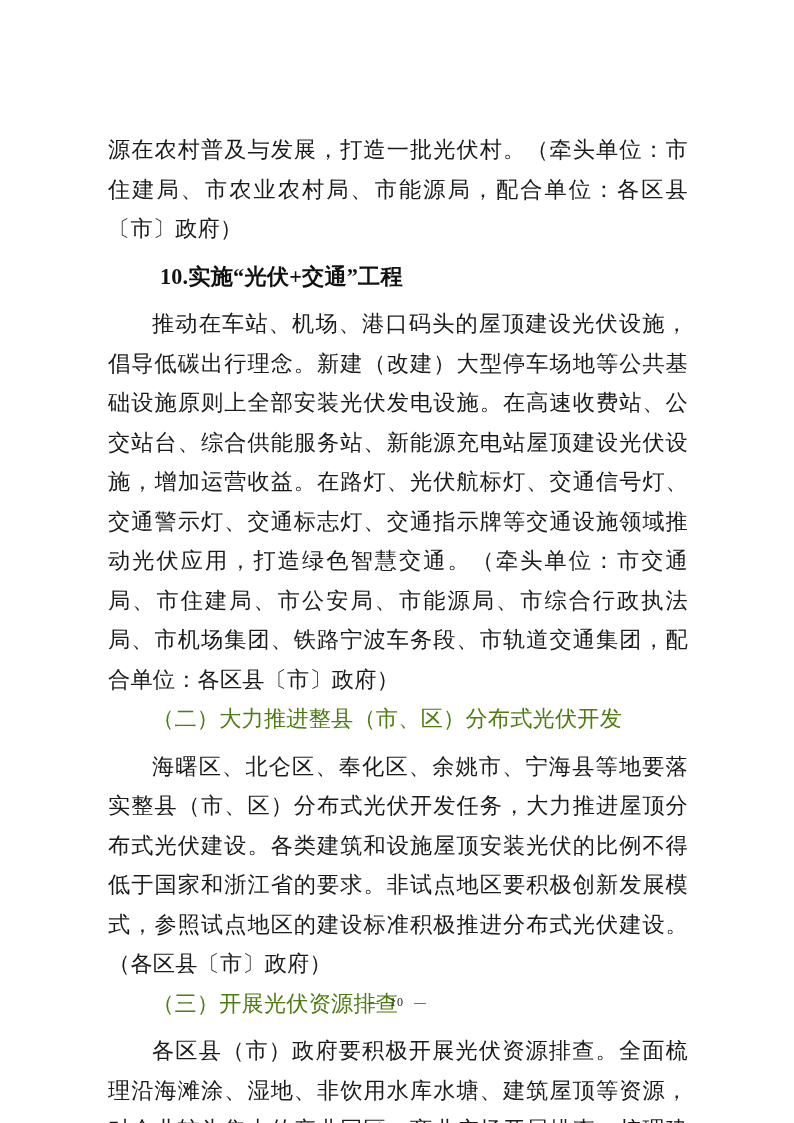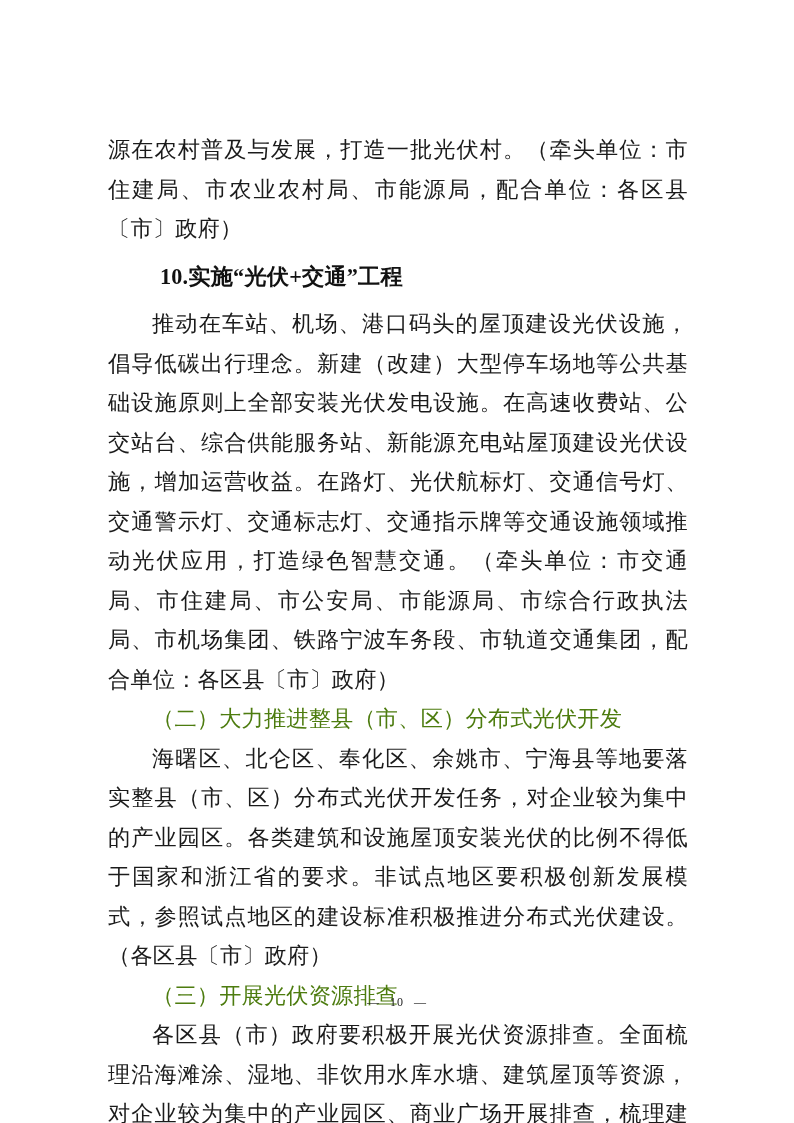--- a/index.html
+++ b/index.html
@@ -33,20 +33,21 @@
     font-size: 22.2px;
     line-height: 39.5px;
     letter-spacing: 0.2px;
     text-align: justify;
     text-justify: inter-ideograph;
     margin: 0;
     color: #1b1b1b;
   }
   .indent {
     text-indent: 44px;
+    margin-top: 8px;
   }
   .heading {
     font-size: 22.2px;
     line-height: 39.5px;
     font-weight: bold;
     margin: 8px;
     text-indent: 44px;
     letter-spacing: 0.2px;
     color: #111111;
   }
@@ -83,21 +84,21 @@
   <div class="content">
 
     <p class="para">源在农村普及与发展，打造一批光伏村。（牵头单位：市住建局、市农业农村局、市能源局，配合单位：各区县〔市〕政府）</p>
 
     <p class="heading">10.实施“光伏+交通”工程</p>
 
     <p class="para indent">推动在车站、机场、港口码头的屋顶建设光伏设施，倡导低碳出行理念。新建（改建）大型停车场地等公共基础设施原则上全部安装光伏发电设施。在高速收费站、公交站台、综合供能服务站、新能源充电站屋顶建设光伏设施，增加运营收益。在路灯、光伏航标灯、交通信号灯、交通警示灯、交通标志灯、交通指示牌等交通设施领域推动光伏应用，打造绿色智慧交通。（牵头单位：市交通局、市住建局、市公安局、市能源局、市综合行政执法局、市机场集团、铁路宁波车务段、市轨道交通集团，配合单位：各区县〔市〕政府）</p>
 
     <p class="sub">（二）大力推进整县（市、区）分布式光伏开发</p>
 
-    <p class="para indent">海曙区、北仑区、奉化区、余姚市、宁海县等地要落实整县（市、区）分布式光伏开发任务，对企业较为集中的产业园区。各类建筑和设施屋顶安装光伏的比例不得低于国家和浙江省的要求。非试点地区要积极创新发展模式，参照试点地区的建设标准积极推进分布式光伏建设。（各区县〔市〕政府）</p>
+    <p class="para indent">海曙区、北仑区、奉化区、余姚市、宁海县等地要落实整县（市、区）分布式光伏开发任务，大力推进屋顶分布式光伏建设。各类建筑和设施屋顶安装光伏的比例不得低于国家和浙江省的要求。非试点地区要积极创新发展模式，参照试点地区的建设标准积极推进分布式光伏建设。（各区县〔市〕政府）</p>
 
     <p class="sub">（三）开展光伏资源排查</p>
 
     <p class="para indent">各区县（市）政府要积极开展光伏资源排查。全面梳理沿海滩涂、湿地、非饮用水库水塘、建筑屋顶等资源，对企业较为集中的产业园区、商业广场开展排查，梳理建筑年限、结构、屋顶</p>
 
   </div>
 
   <div class="footer">
     <span class="dash">—</span>
     <span class="pagenum">10</span>

